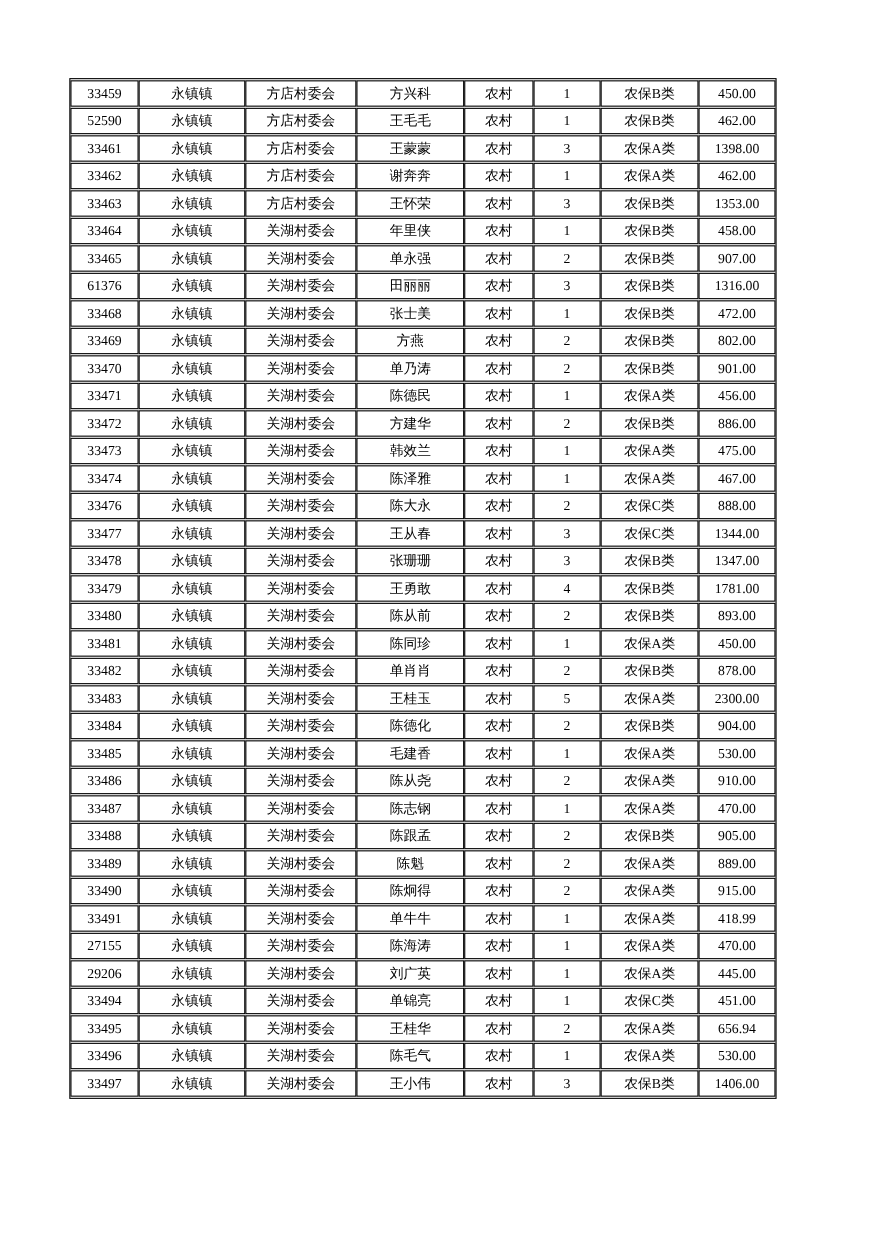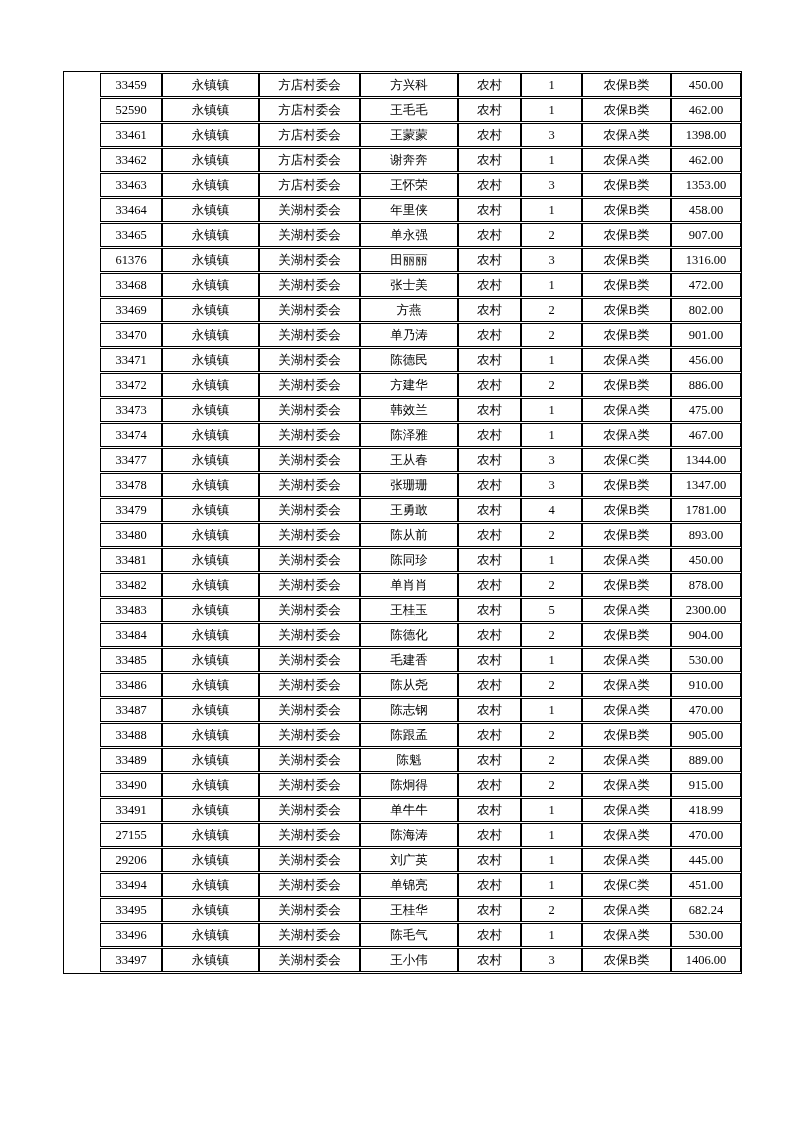--- a/index.html
+++ b/index.html
@@ -20,21 +20,20 @@
     overflow: hidden;
   }
   table.data-table {
     position: absolute;
     left: 63px;
     top: 71px;
     border-collapse: separate;
     border-spacing: 0 1px;
     table-layout: fixed;
     border: 1px solid #000000;
-    padding-left: 36px;
   }
   table.data-table td {
     border: 1px solid #000000;
     height: 22px;
     padding: 0;
     text-align: center;
     vertical-align: middle;
     font-size: 12.5px;
     line-height: 22px;
     color: #000000;
@@ -202,20 +201,30 @@
           <td>33474</td>
           <td>永镇镇</td>
           <td>关湖村委会</td>
           <td>陈泽雅</td>
           <td>农村</td>
           <td>1</td>
           <td>农保A类</td>
           <td>467.00</td>
         </tr>
         <tr>
+          <td>33476</td>
+          <td>永镇镇</td>
+          <td>关湖村委会</td>
+          <td>陈大永</td>
+          <td>农村</td>
+          <td>2</td>
+          <td>农保C类</td>
+          <td>888.00</td>
+        </tr>
+        <tr>
           <td>33477</td>
           <td>永镇镇</td>
           <td>关湖村委会</td>
           <td>王从春</td>
           <td>农村</td>
           <td>3</td>
           <td>农保C类</td>
           <td>1344.00</td>
         </tr>
         <tr>
@@ -389,21 +398,21 @@
           <td>451.00</td>
         </tr>
         <tr>
           <td>33495</td>
           <td>永镇镇</td>
           <td>关湖村委会</td>
           <td>王桂华</td>
           <td>农村</td>
           <td>2</td>
           <td>农保A类</td>
-          <td>682.24</td>
+          <td>656.94</td>
         </tr>
         <tr>
           <td>33496</td>
           <td>永镇镇</td>
           <td>关湖村委会</td>
           <td>陈毛气</td>
           <td>农村</td>
           <td>1</td>
           <td>农保A类</td>
           <td>530.00</td>

